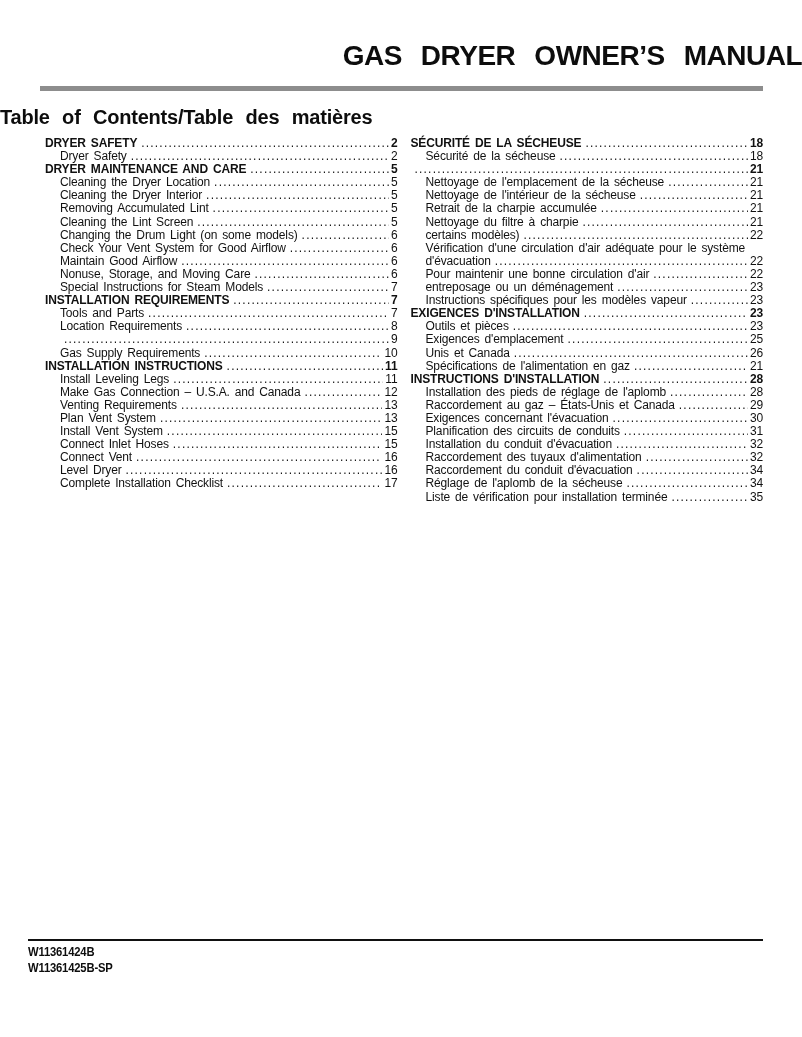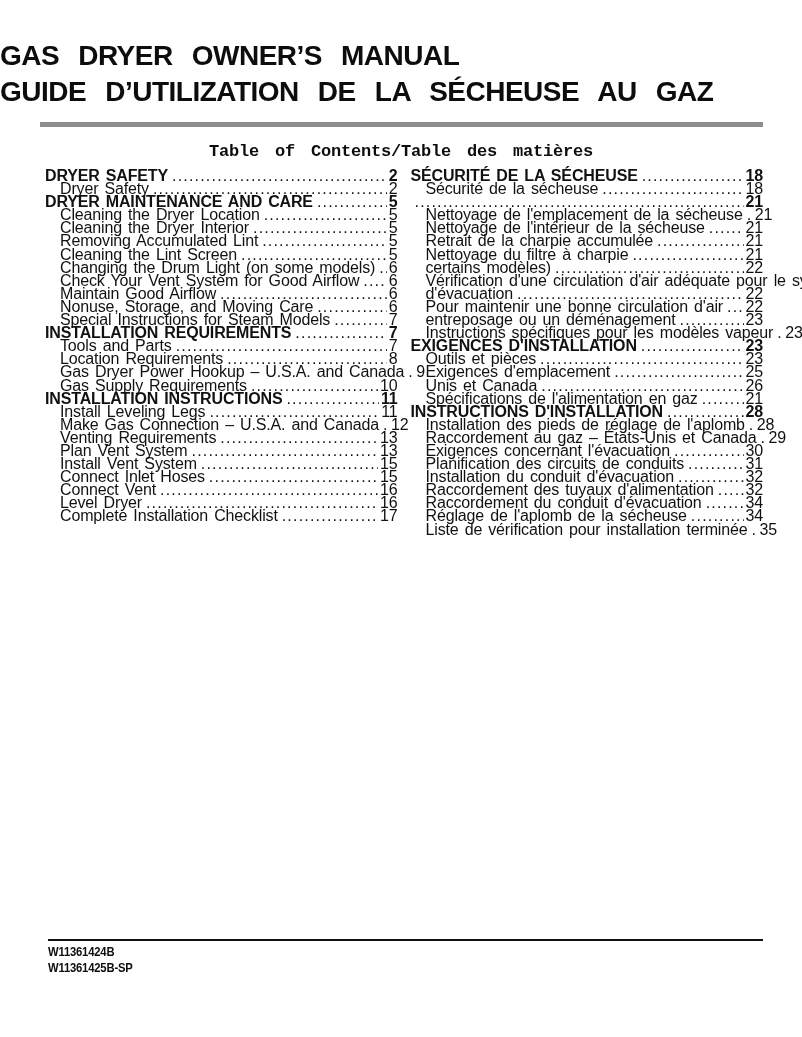--- a/index.html
+++ b/index.html
@@ -8,52 +8,51 @@
     background: #ffffff;
     font-family: "Liberation Sans", sans-serif;
     color: #111111;
     position: relative;
     overflow: hidden;
   }
   .page { position: absolute; inset: 0; }
 
   .title {
     margin: 0;
-    text-align: left;
+    text-align: right;
     font-weight: bold;
     font-size: 28px;
     line-height: 36px;
     letter-spacing: -0.5px;
     word-spacing: 0.42em;
     color: #0d0d0d;
   }
   .title-block { margin-top: 38px; }
 
   .divider {
     height: 5px;
     margin: 12px 39px 0 40px;
     background: #8d8d8d;
   }
 
   .toc-heading {
     margin: 15px 0 0 0;
-    text-align: center;
-    font-size: 17px;
+    text-align: left;
+    font-size: 20px;
     font-weight: bold;
     word-spacing: 0.35em;
     letter-spacing: -0.2px;
     color: #0d0d0d;
-    font-family: Liberation Mono, monospace;
   }
 
   .toc {
     display: flex;
     gap: 13px;
     margin: 8px 39px 0 45px;
-    font-size: 16px;
+    font-size: 12px;
     line-height: 13.1px;
     word-spacing: 1.8px;
     letter-spacing: -0.15px;
   }
   .toc-col { flex: 1; min-width: 0; }
 
   .toc-line { display: flex; align-items: baseline; }
   .toc-line.item { padding-left: 15px; }
   .toc-line.section { font-weight: bold; }
 
@@ -62,40 +61,39 @@
     flex: 1 1 auto;
     min-width: 6px;
     overflow: hidden;
     white-space: nowrap;
     margin: 0 2px 0 4px;
     letter-spacing: 1.2px;
     font-weight: normal;
   }
   .toc-page { white-space: nowrap; }
 
-  .footer { position: absolute; left: 48px; right: 39px; top: 939px; }
+  .footer { position: absolute; left: 28px; right: 39px; top: 939px; }
   .footer-rule { height: 2px; background: #111111; margin-bottom: 4px; }
   .part-code {
     font-weight: bold;
     font-size: 12.5px;
     line-height: 15.5px;
     letter-spacing: -0.2px;
     transform: scaleX(0.9);
     transform-origin: left center;
     color: #0d0d0d;
   }
 </style>
 </head>
 <body>
 
 <div class="page">
 
   <div class="title-block">
     <h1 class="title">GAS DRYER OWNER’S MANUAL</h1>
-    <h1 class="title">GUIDE D’UTILIZATION DE LA SÉCHEUSE AU GAZ</h1>
   </div>
 
   <div class="divider"></div>
 
   <h2 class="toc-heading">Table of Contents/Table des matières</h2>
 
   <div class="toc">
     <div class="toc-col">
         <div class="toc-line section">
           <span class="toc-text">DRYER SAFETY</span>
@@ -166,21 +164,20 @@
           <span class="toc-text">Tools and Parts</span>
           <span class="toc-leader">........................................................................................................................................................................................................</span>
           <span class="toc-page">7</span>
         </div>
         <div class="toc-line item">
           <span class="toc-text">Location Requirements</span>
           <span class="toc-leader">........................................................................................................................................................................................................</span>
           <span class="toc-page">8</span>
         </div>
         <div class="toc-line item">
-          <span class="toc-text">Gas Dryer Power Hookup – U.S.A. and Canada</span>
           <span class="toc-leader">........................................................................................................................................................................................................</span>
           <span class="toc-page">9</span>
         </div>
         <div class="toc-line item">
           <span class="toc-text">Gas Supply Requirements</span>
           <span class="toc-leader">........................................................................................................................................................................................................</span>
           <span class="toc-page">10</span>
         </div>
         <div class="toc-line section">
           <span class="toc-text">INSTALLATION INSTRUCTIONS</span>

